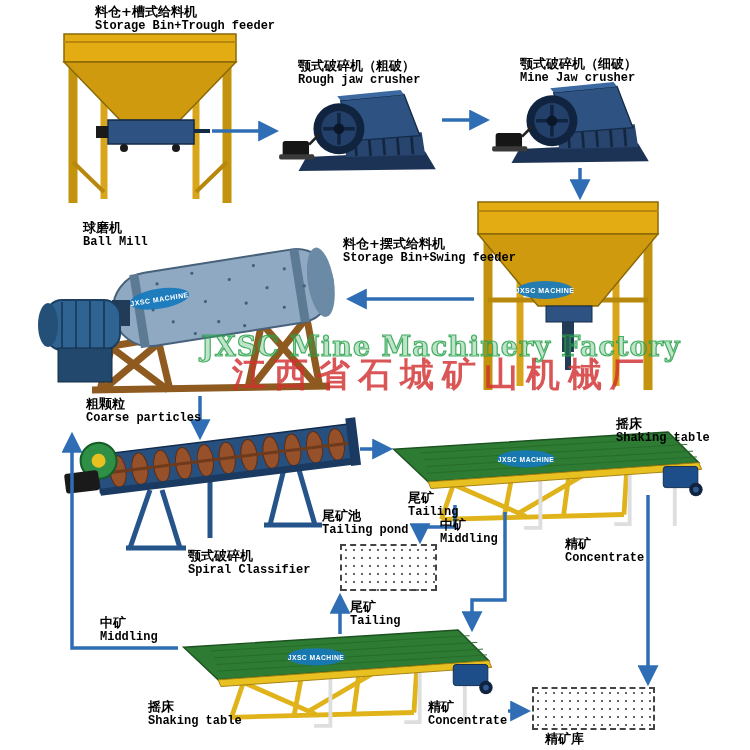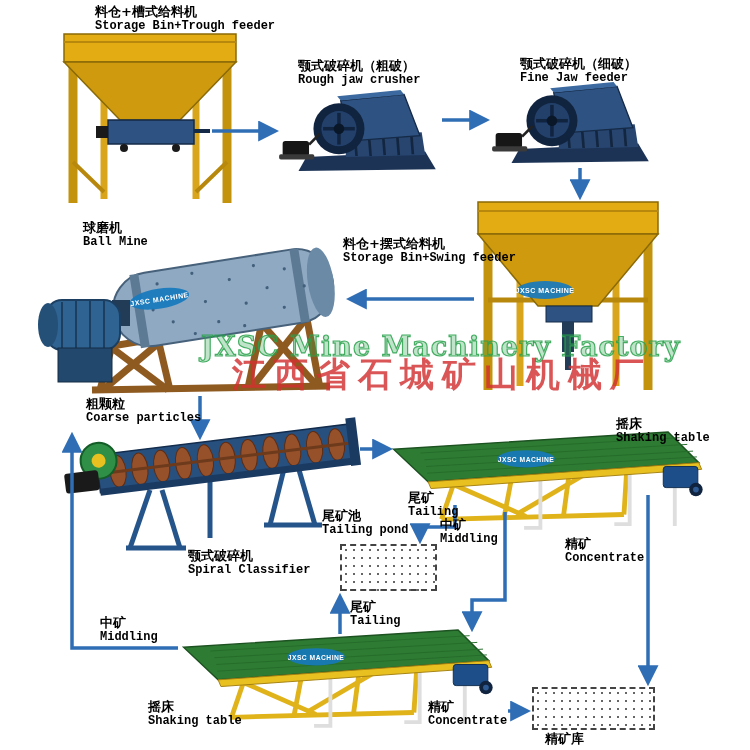--- a/index.html
+++ b/index.html
@@ -262,25 +262,25 @@
   <div class="label" style="left:298px; top:58px;">
     <div class="cn">颚式破碎机（粗破）</div>
     <div class="en">Rough jaw crusher</div>
   </div>
   <div class="label" style="left:95px; top:4px;">
     <div class="cn">料仓+槽式给料机</div>
     <div class="en">Storage Bin+Trough feeder</div>
   </div>
   <div class="label" style="left:520px; top:48px;margin-top:8px;">
     <div class="cn">颚式破碎机（细破）</div>
-    <div class="en">Fine Jaw feeder</div>
+    <div class="en">Mine Jaw crusher</div>
   </div>
   <div class="label" style="left:83px; top:220px;">
     <div class="cn">球磨机</div>
-    <div class="en">Ball Mine</div>
+    <div class="en">Ball Mill</div>
   </div>
   <div class="label" style="left:343px; top:236px;">
     <div class="cn">料仓+摆式给料机</div>
     <div class="en">Storage Bin+Swing feeder</div>
   </div>
   <div class="label" style="left:86px; top:396px;">
     <div class="cn">粗颗粒</div>
     <div class="en">Coarse particles</div>
   </div>
   <div class="label" style="left:616px; top:416px;">

